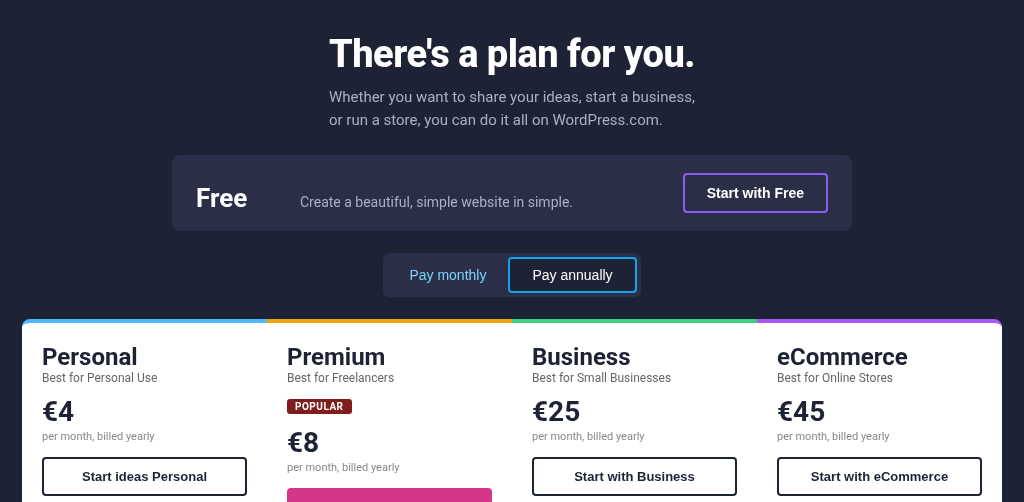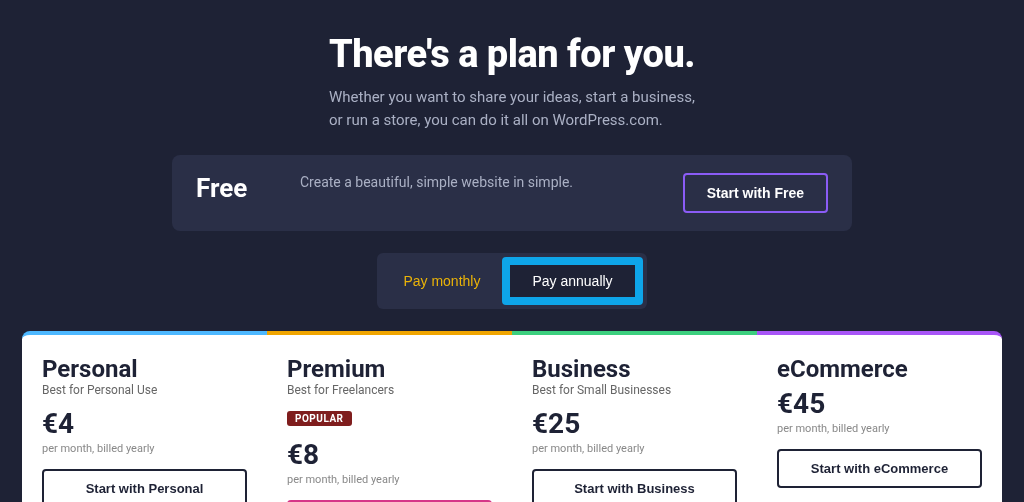--- a/index.html
+++ b/index.html
@@ -38,21 +38,21 @@
       font-size: 15px;
       color: #aab0c4;
       line-height: 1.5;
     }
 
     .free-plan-bar {
       background: #2a2f47;
       border-radius: 8px;
       width: 680px;
       display: flex;
-      align-items: flex-start;
+      align-items: flex-end;
       padding: 18px 24px;
       margin-bottom: 22px;
       gap: 24px;
     }
 
     .free-label {
       font-size: 26px;
       font-weight: 700;
       color: #ffffff;
       min-width: 80px;
@@ -86,27 +86,27 @@
     }
 
     .toggle-btn {
       padding: 8px 22px;
       border-radius: 4px;
       font-size: 14px;
       font-weight: 500;
       cursor: pointer;
       border: none;
       background: transparent;
-      color: #eab308;
+      color: #7dd3fc;
     }
 
     .toggle-btn.active {
       background: #1e2235;
       color: #ffffff;
-      border: 8px solid #0ea5e9;
+      border: 2px solid #0ea5e9;
     }
 
     .plans-grid {
       display: grid;
       grid-template-columns: repeat(4, 1fr);
       gap: 0;
       width: 980px;
     }
 
     .plan-card {
@@ -217,21 +217,21 @@
     <button class="toggle-btn active">Pay annually</button>
   </div>
 
   <div class="plans-grid">
 
     <div class="plan-card" style="border-top-color: #4db8ff;">
       <div class="plan-name">Personal</div>
       <div class="plan-tagline">Best for Personal Use</div>
       <div class="plan-price">€4</div>
       <div class="plan-billing">per month, billed yearly</div>
-      <button class="plan-cta-btn">Start with Personal</button>
+      <button class="plan-cta-btn">Start ideas Personal</button>
     </div>
 
     <div class="plan-card" style="border-top-color: #f0a500;">
       <div class="plan-name">Premium</div>
       <div class="plan-tagline">Best for Freelancers</div>
       <div class="popular-badge">POPULAR</div>
       <div class="plan-price">€8</div>
       <div class="plan-billing">per month, billed yearly</div>
       <button class="plan-cta-btn premium">Start with Premium</button>
     </div>
@@ -239,20 +239,21 @@
     <div class="plan-card" style="border-top-color: #3ccf7e;">
       <div class="plan-name">Business</div>
       <div class="plan-tagline">Best for Small Businesses</div>
       <div class="plan-price">€25</div>
       <div class="plan-billing">per month, billed yearly</div>
       <button class="plan-cta-btn">Start with Business</button>
     </div>
 
     <div class="plan-card" style="border-top-color: #a855f7; border-radius: 0 8px 8px 0;">
       <div class="plan-name">eCommerce</div>
+      <div class="plan-tagline">Best for Online Stores</div>
       <div class="plan-price">€45</div>
       <div class="plan-billing">per month, billed yearly</div>
       <button class="plan-cta-btn">Start with eCommerce</button>
     </div>
 
   </div>
 
 </div>
 
 </body></html>

